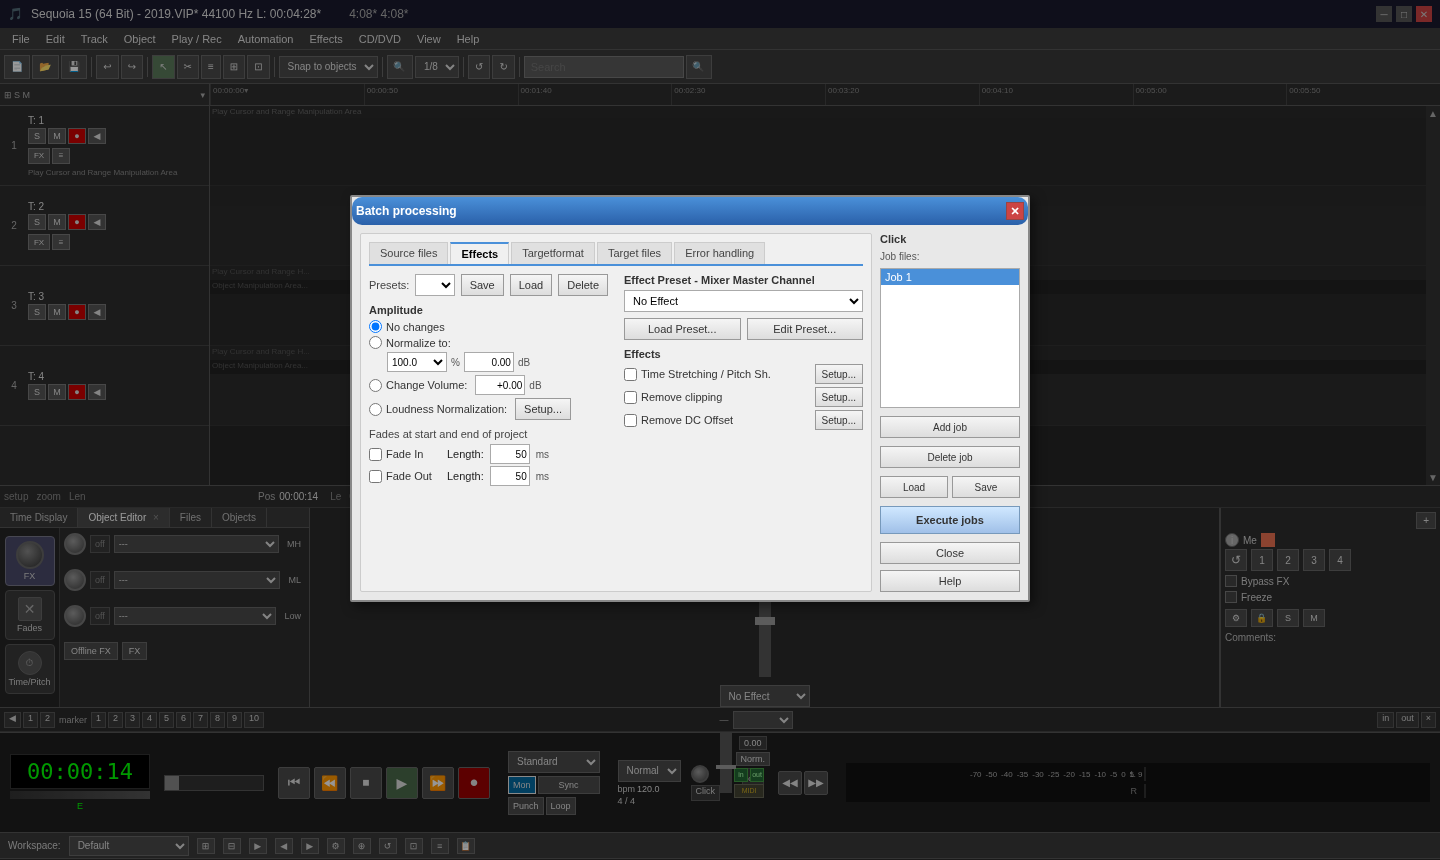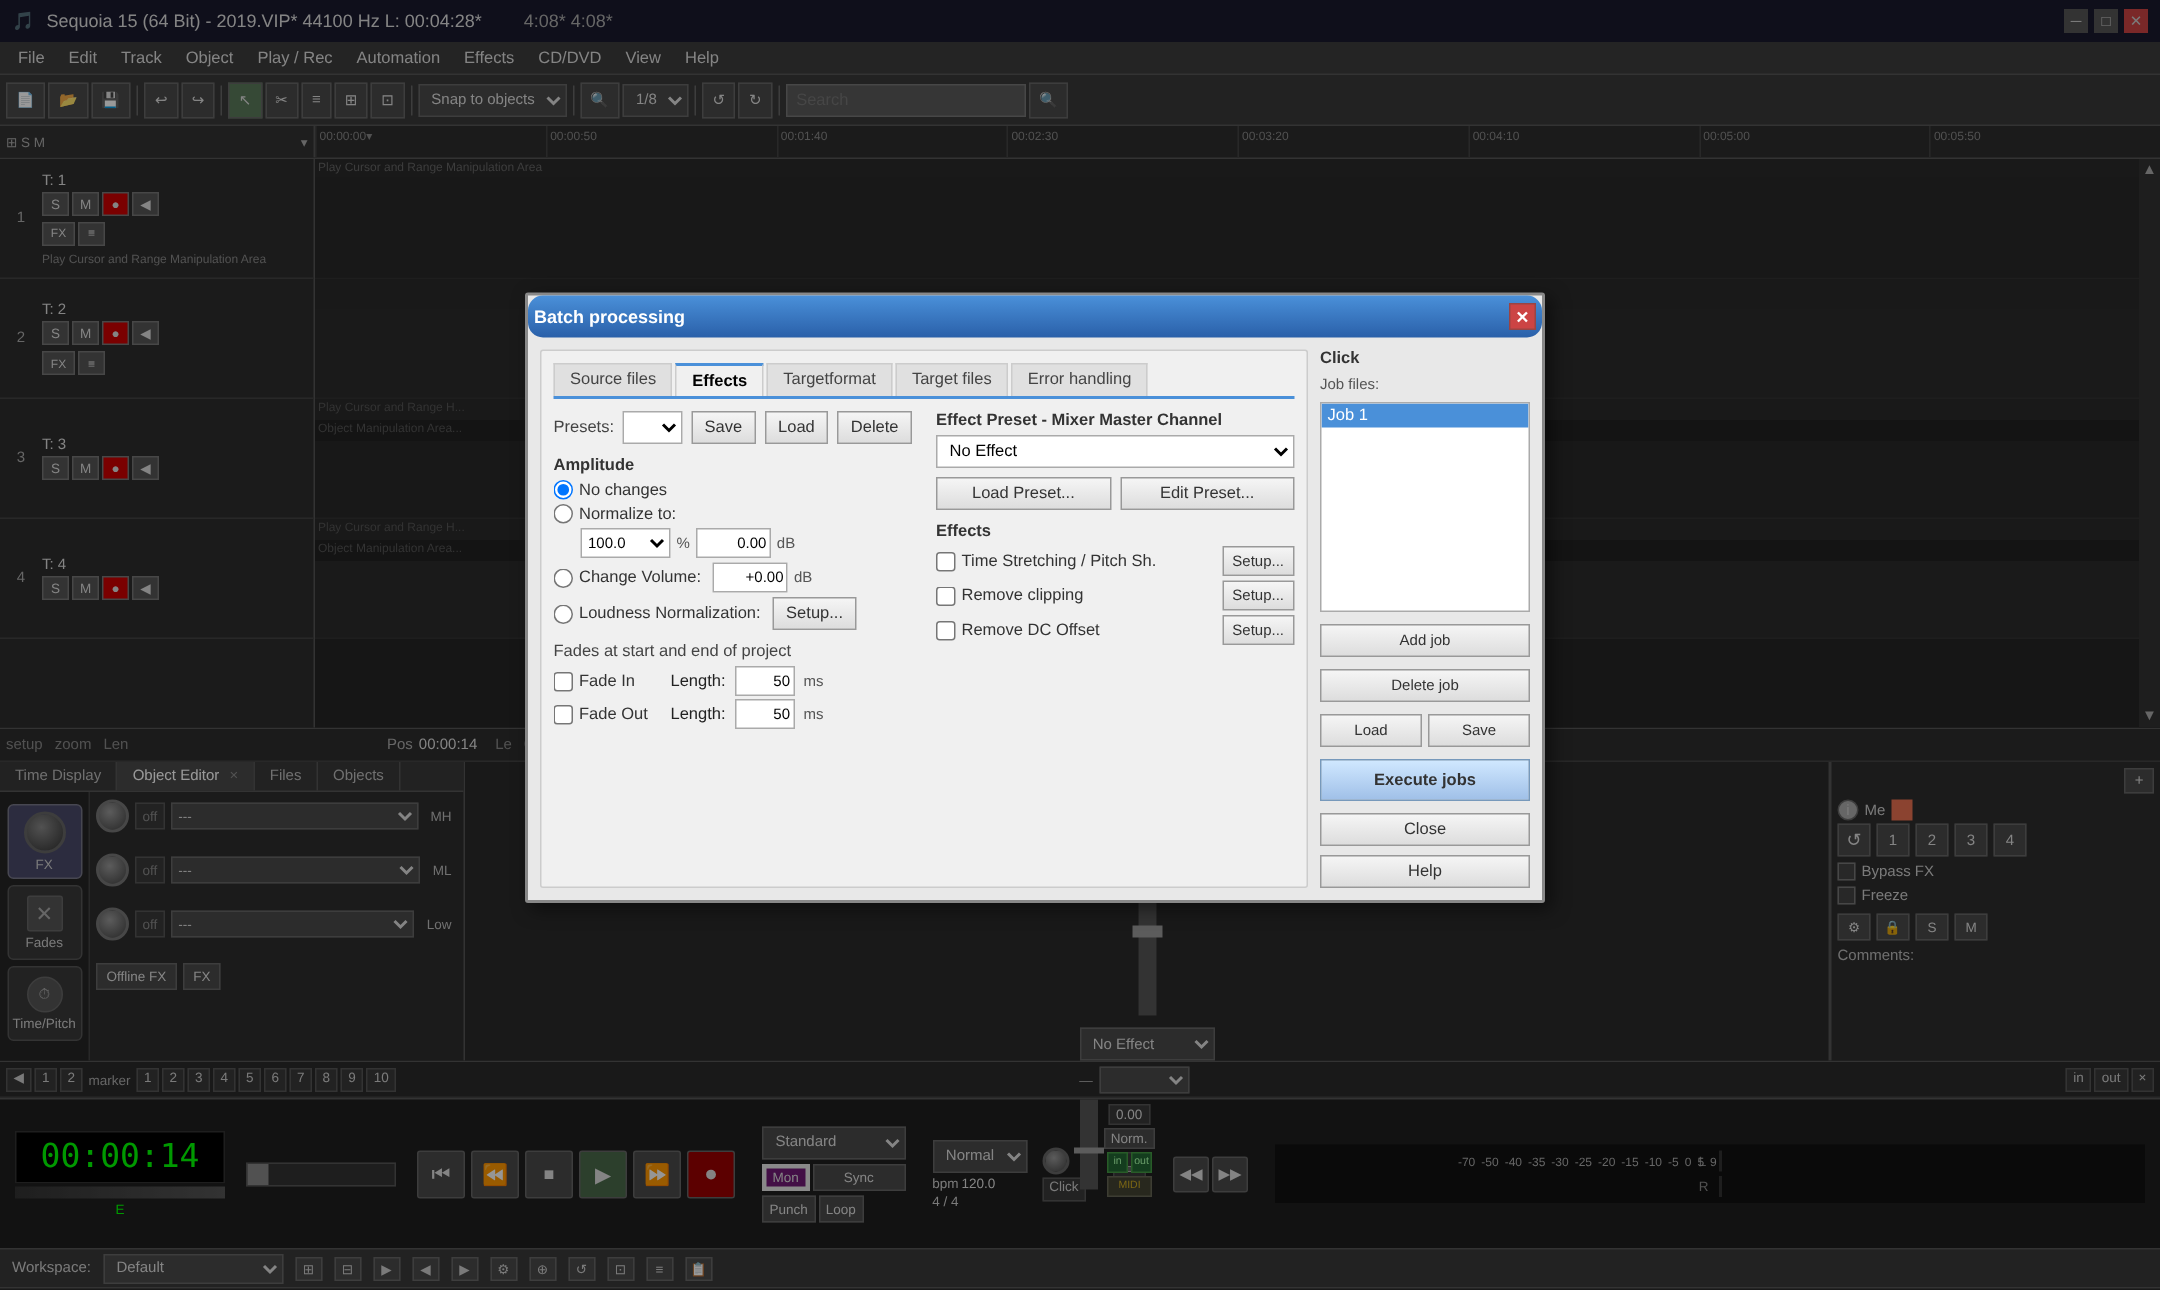--- a/index.html
+++ b/index.html
@@ -1044,21 +1044,21 @@
     <div class="transport-btn">⏹</div>
     <div class="transport-btn play">▶</div>
     <div class="transport-btn">⏩</div>
     <div class="transport-btn rec">⏺</div>
   </div>
   <div style="display:flex;flex-direction:column;gap:3px;margin:0 8px;">
     <select class="tempo-select">
       <option>Standard</option>
     </select>
     <div style="display:flex;gap:2px;">
-      <div style="height:18px;padding:0 4px;background:#701a75;border:3px solid #e5e5e5;color:#ddd;font-size:9px;cursor:pointer;display:flex;align-items:center;">Mon</div>
+      <div style="height:18px;padding:0 4px;background:#0369a1;border:1px solid #e5e5e5;color:#ddd;font-size:9px;cursor:pointer;display:flex;align-items:center;">Mon</div>
       <div style="height:18px;padding:0 20px;background:#4a4a4a;border:1px solid #666;color:#ddd;font-size:9px;cursor:pointer;display:flex;align-items:center;">Sync</div>
     </div>
     <div style="display:flex;gap:2px;">
       <div style="height:18px;padding:0 4px;background:#4a4a4a;border:1px solid #666;color:#ddd;font-size:9px;cursor:pointer;display:flex;align-items:center;">Punch</div>
       <div style="height:18px;padding:0 4px;background:#4a4a4a;border:1px solid #666;color:#ddd;font-size:9px;cursor:pointer;display:flex;align-items:center;">Loop</div>
     </div>
   </div>
   <div style="display:flex;flex-direction:column;gap:2px;">
     <select class="tempo-select">
       <option>Normal</option>

